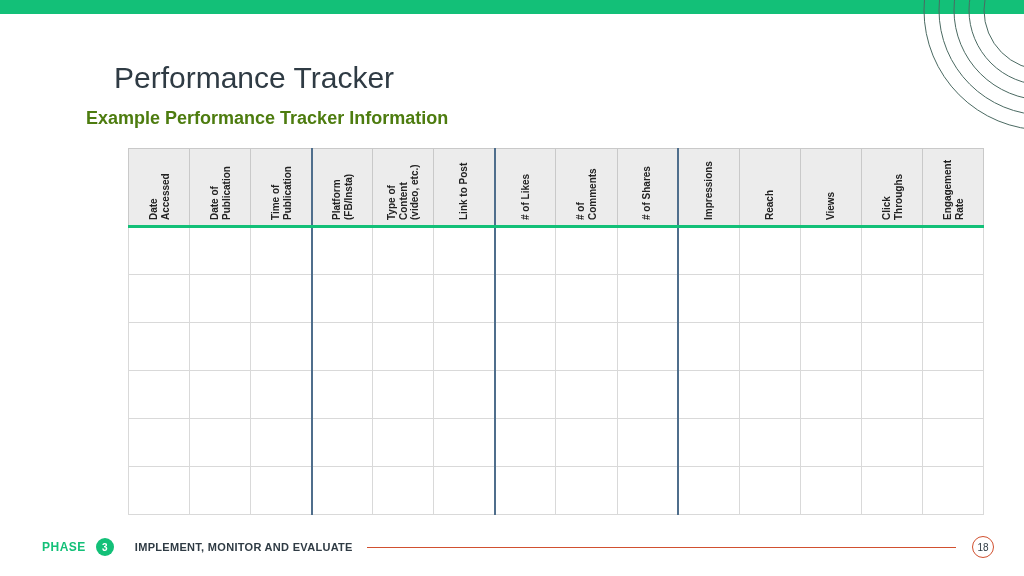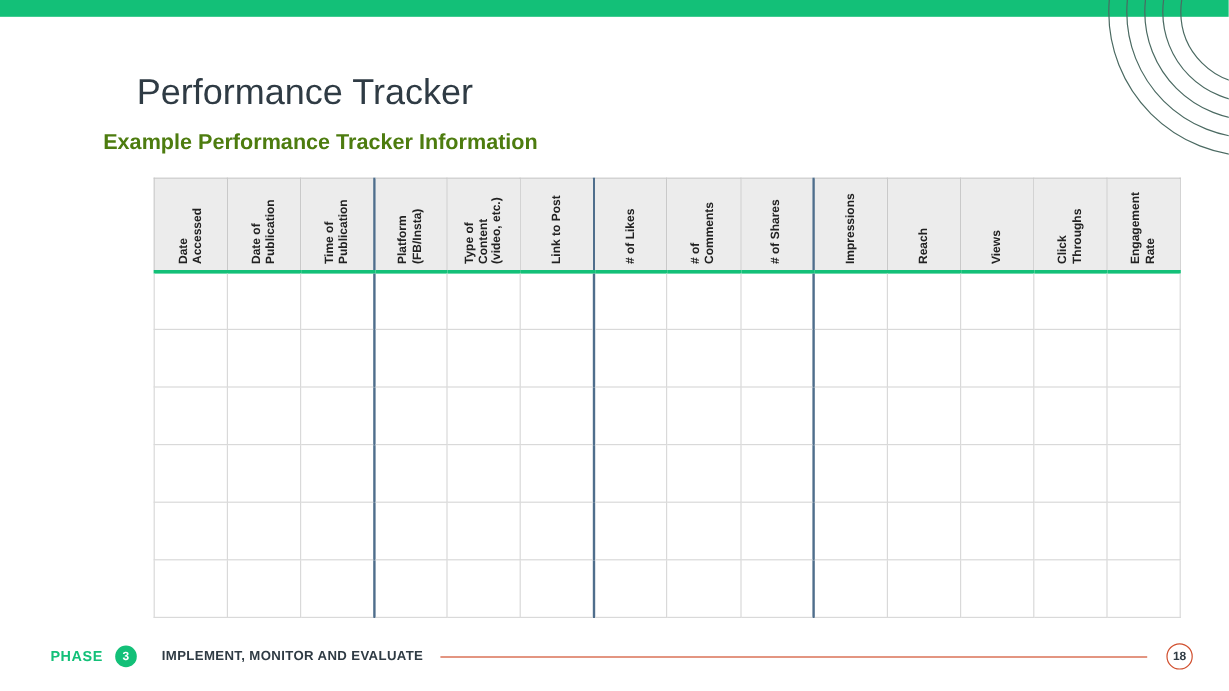--- a/index.html
+++ b/index.html
@@ -56,21 +56,21 @@
 
   
   table.tracker th.sep-right, table.tracker td.sep-right { border-right: 2px solid #4f6e8c; }
 
   
   .footer { position: absolute; left: 42px; bottom: 18px; right: 30px; display: flex; align-items: center; }
   .phase-label { font-size: 12px; font-weight: 700; color: #13c078; letter-spacing: 0.5px; }
   .phase-badge { display: inline-flex; align-items: center; justify-content: center; width: 18px; height: 18px; border-radius: 50%; background: #13c078; color: #fff; font-size: 10px; font-weight: 700; margin: 0 10px; }
   .phase-name { font-size: 11px; font-weight: 600; color: #2f3b44; letter-spacing: 0.3px; padding-left: 11px; }
   .footer-line { flex: 1; height: 1px; background: #d1502f; margin: 0 16px 0 14px; }
-  .page-badge { width: 22px; height: 22px; border: 1px solid #d1502f; border-radius: 50%; display: flex; align-items: center; justify-content: center; font-size: 10px; color: #2f3b44; font-weight: bold; }
+  .page-badge { width: 22px; height: 22px; border: 1px solid #d1502f; border-radius: 50%; display: flex; align-items: center; justify-content: center; font-size: 10px; color: #2f3b44; }
 </style>
 </head>
 <body>
 
 <div class="slide">
   <div class="topbar"></div>
 
   <div class="arcs">
     <svg width="220" height="200" viewBox="0 0 220 200">
       <g fill="none" stroke="#4b6a62" stroke-width="1">

